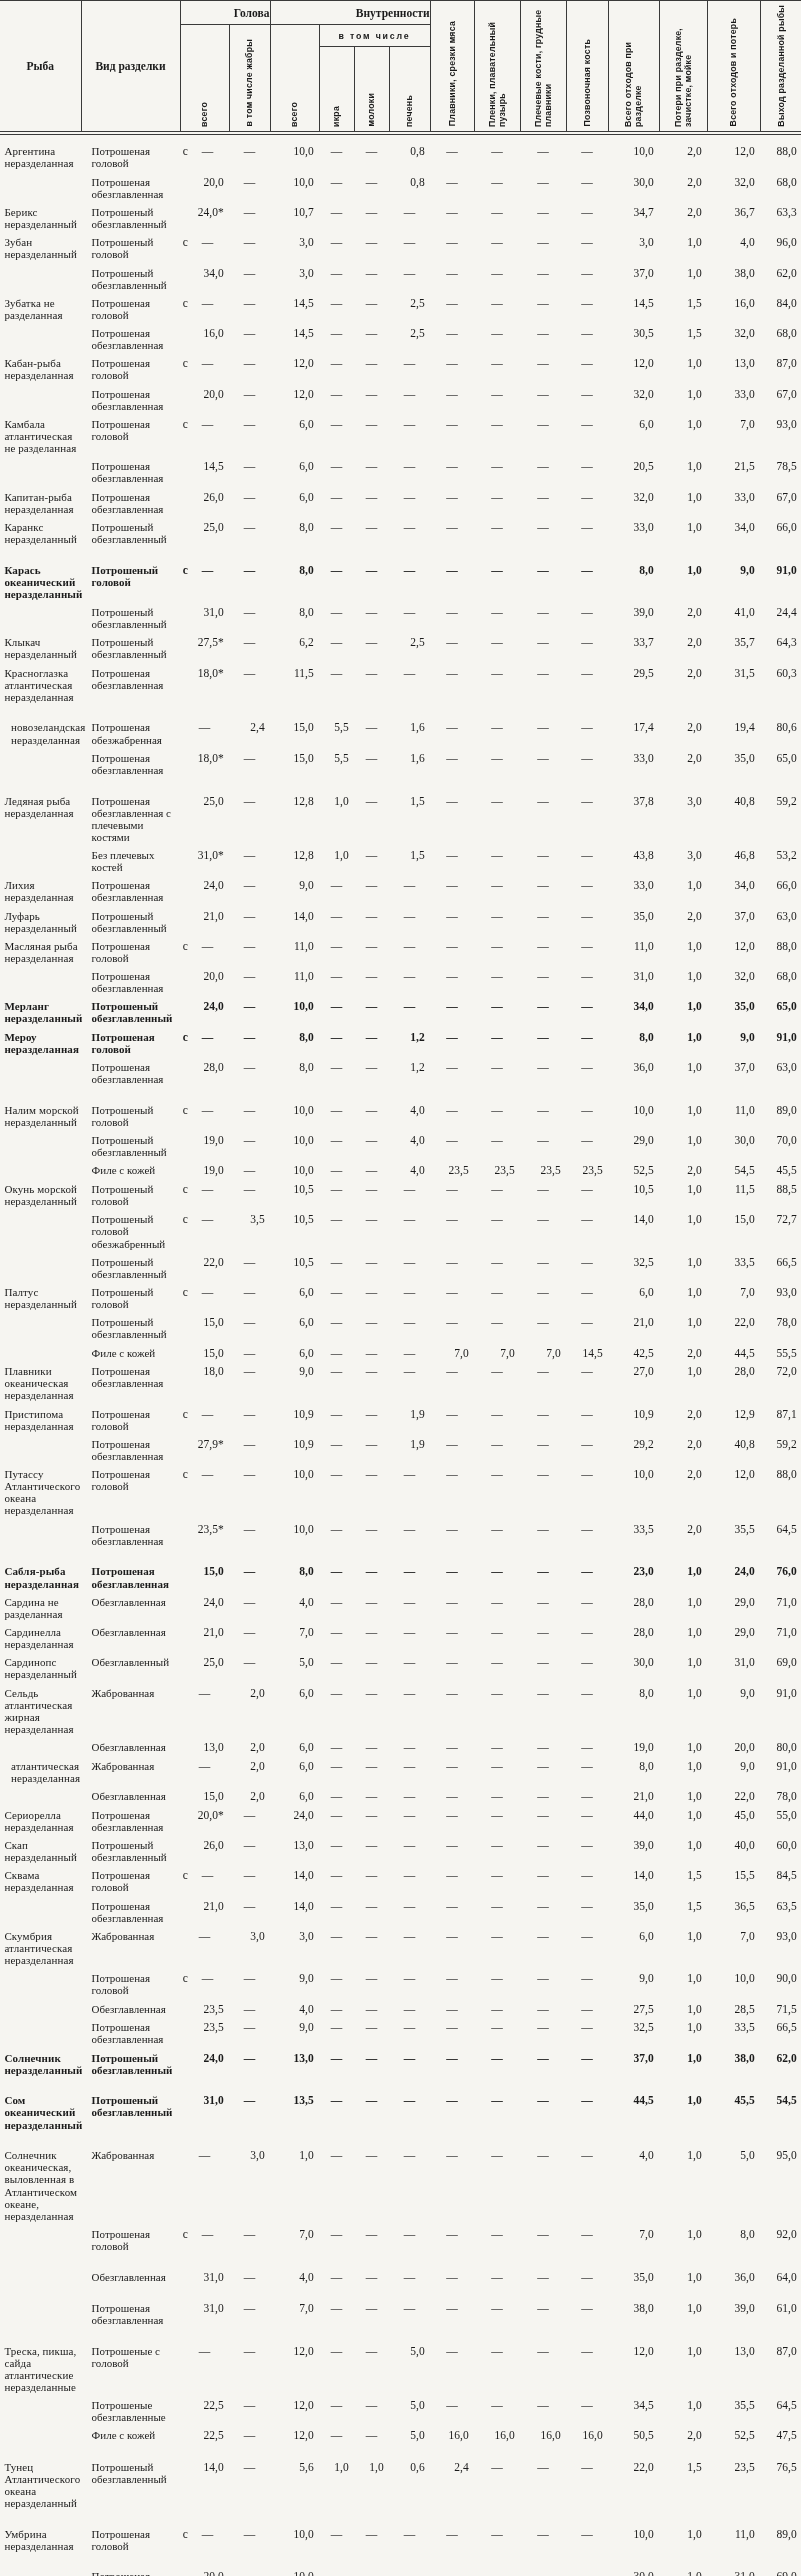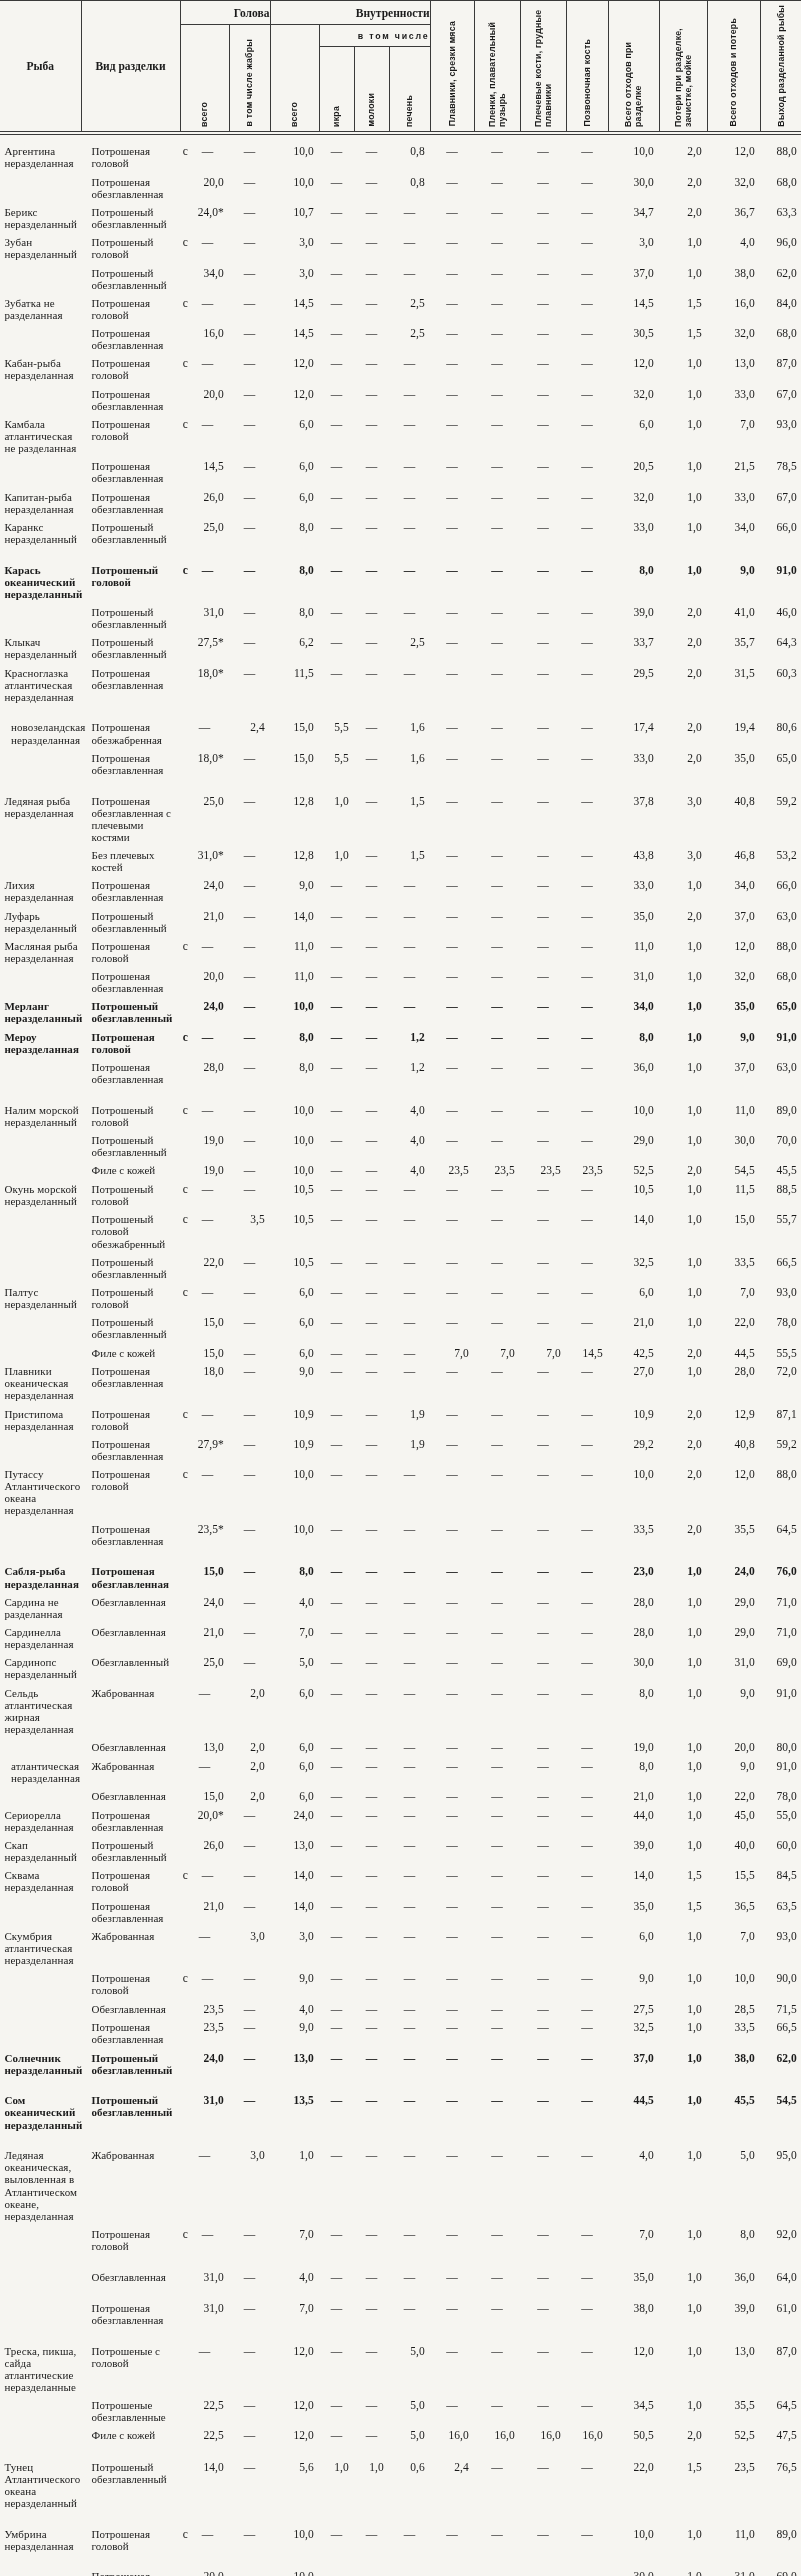--- a/index.html
+++ b/index.html
@@ -35,21 +35,21 @@
   }
   th.grp{
     font-family:"Liberation Serif", serif;
     font-size:11.5px; height:23px;
     text-align:right; vertical-align:middle;
   }
   th.incl{
     font-family:"Liberation Sans", sans-serif;
     font-size:8.8px; font-weight:bold;
     letter-spacing:1.8px; height:21px;
-    text-align:right; vertical-align:middle;
+    text-align:center; vertical-align:middle;
   }
   th.rot{vertical-align:bottom}
   th.rot .rt{
     writing-mode:vertical-rl;
     transform:rotate(180deg);
     font-family:"Liberation Sans", sans-serif;
     font-size:8.8px; font-weight:bold;
     line-height:1.18; letter-spacing:0.2px;
     margin:0 auto 4.4px auto;
     max-height:122px;
@@ -424,21 +424,21 @@
         <td class="num dash">—</td>
         <td class="num dash">—</td>
         <td class="num dash">—</td>
         <td class="num dash">—</td>
         <td class="num dash">—</td>
         <td class="num dash">—</td>
         <td class="num dash">—</td>
         <td class="num">39,0</td>
         <td class="num">2,0</td>
         <td class="num">41,0</td>
-        <td class="num">46,0</td>
+        <td class="num">24,4</td>
       </tr>
       <tr>
         <td class="fish">Клыкач неразделанный</td>
         <td class="cut">Потрошеный обезглавленный</td>
         <td class="num">27,5*</td>
         <td class="num dash">—</td>
         <td class="num">6,2</td>
         <td class="num dash">—</td>
         <td class="num dash">—</td>
         <td class="num">2,5</td>
@@ -748,21 +748,21 @@
         <td class="num dash">—</td>
         <td class="num dash">—</td>
         <td class="num dash">—</td>
         <td class="num dash">—</td>
         <td class="num dash">—</td>
         <td class="num dash">—</td>
         <td class="num dash">—</td>
         <td class="num">14,0</td>
         <td class="num">1,0</td>
         <td class="num">15,0</td>
-        <td class="num">55,7</td>
+        <td class="num">72,7</td>
       </tr>
       <tr>
         <td class="fish"></td>
         <td class="cut">Потрошеный обезглавленный</td>
         <td class="num">22,0</td>
         <td class="num dash">—</td>
         <td class="num">10,5</td>
         <td class="num dash">—</td>
         <td class="num dash">—</td>
         <td class="num dash">—</td>
@@ -1237,21 +1237,21 @@
         <td class="num dash">—</td>
         <td class="num dash">—</td>
         <td class="num dash">—</td>
         <td class="num dash">—</td>
         <td class="num">44,5</td>
         <td class="num">1,0</td>
         <td class="num">45,5</td>
         <td class="num">54,5</td>
       </tr>
       <tr class="gap">
-        <td class="fish">Ледяная океаническая, выловленная в Атлантическом океане, неразделанная</td>
+        <td class="fish">Солнечник океаническая, выловленная в Атлантическом океане, неразделанная</td>
         <td class="cut">Жаброванная</td>
         <td class="num dash">—</td>
         <td class="num">3,0</td>
         <td class="num">1,0</td>
         <td class="num dash">—</td>
         <td class="num dash">—</td>
         <td class="num dash">—</td>
         <td class="num dash">—</td>
         <td class="num dash">—</td>
         <td class="num dash">—</td>

